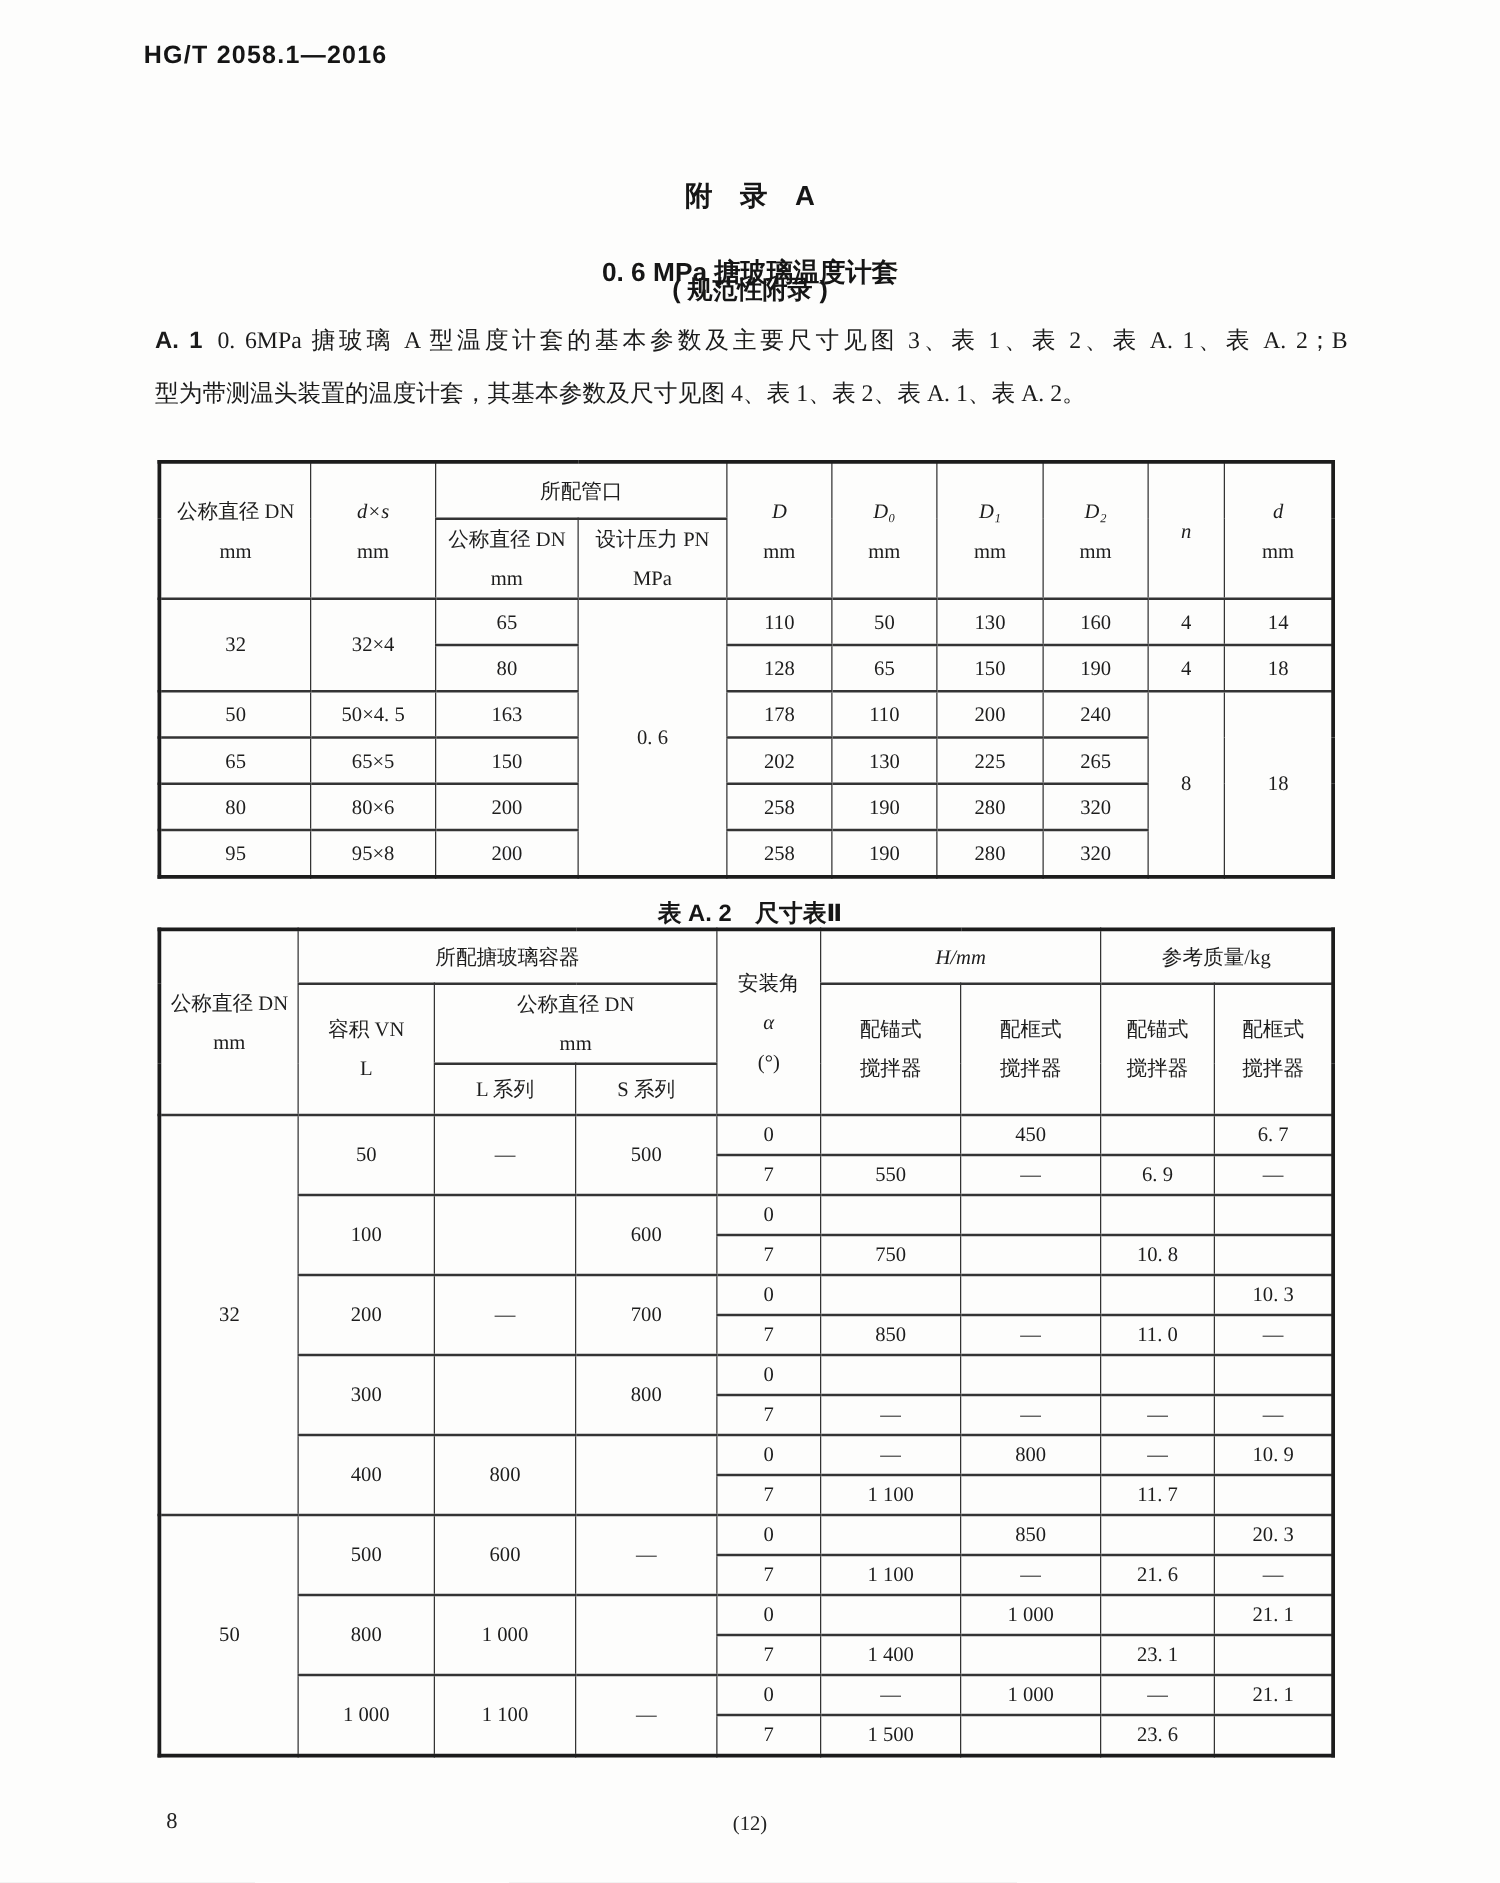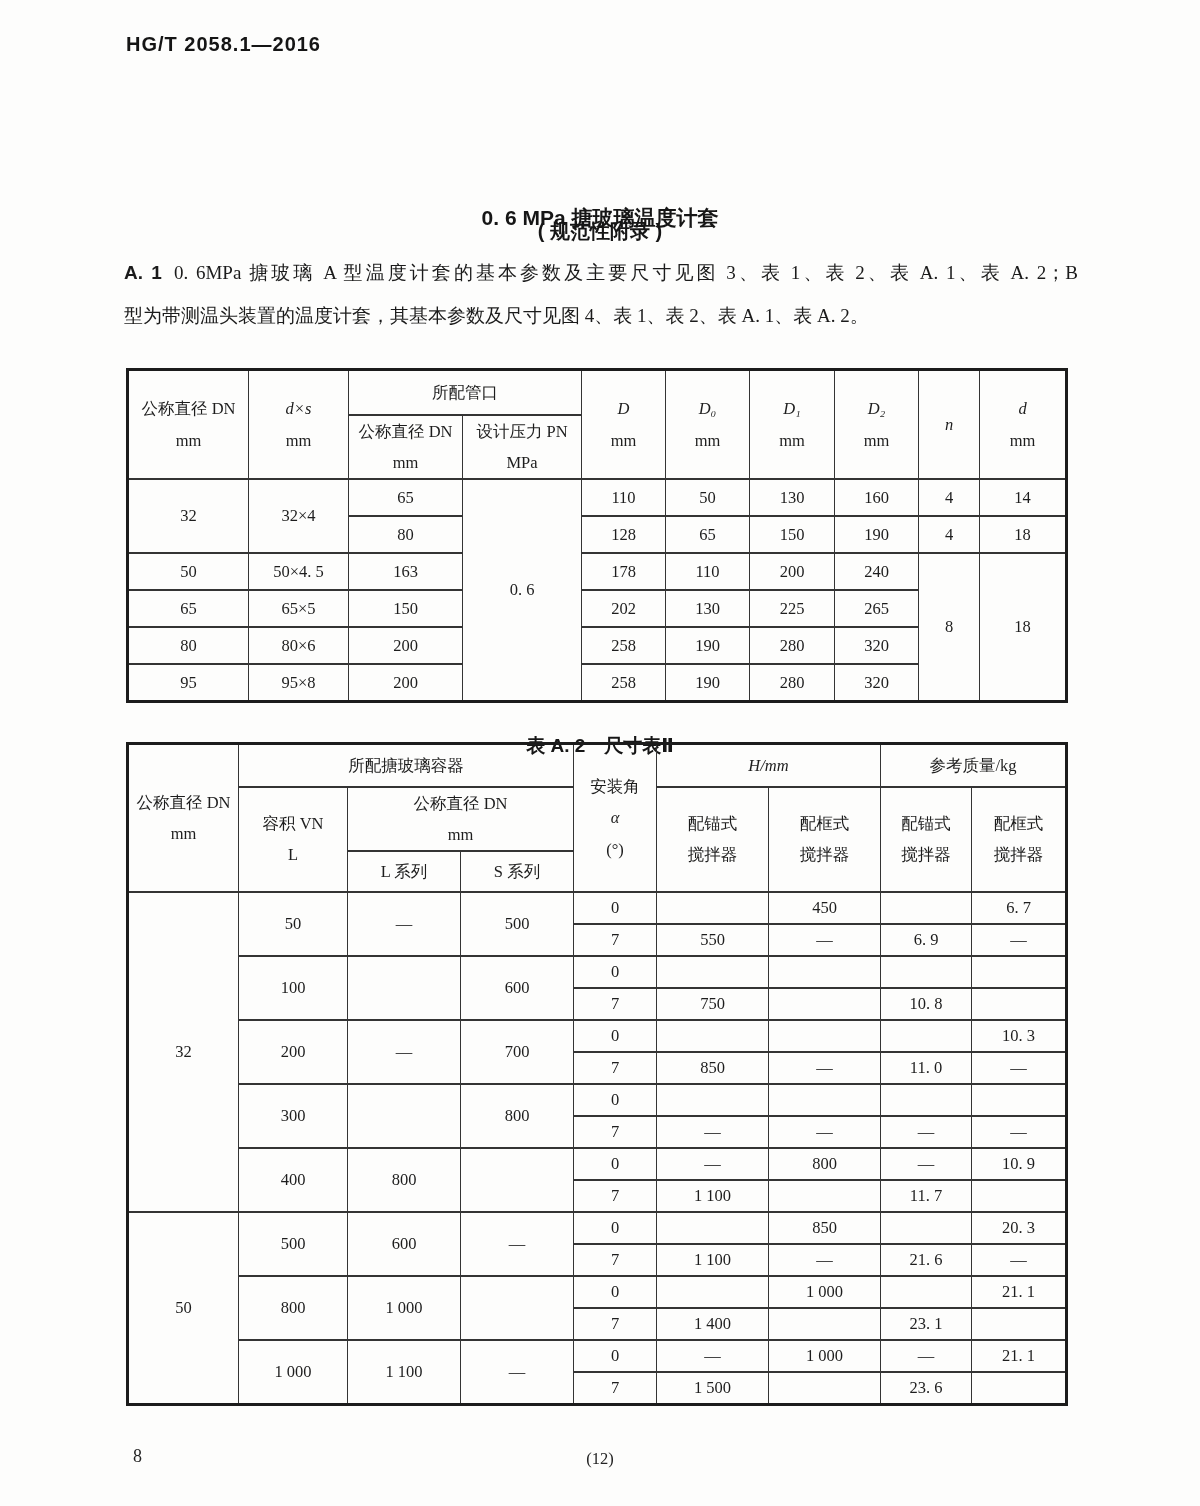--- a/index.html
+++ b/index.html
@@ -2,38 +2,38 @@
 <html><head>
 <meta charset="utf-8">
 <style>
   html,body { margin:0; padding:0; background:#e9e9e9; }
   .page {
     position:relative; width:1200px; height:1506px; margin:0 auto;
     background:#fdfdfc; overflow:hidden;
     font-family:"Liberation Serif","DejaVu Serif",serif; color:#1d1d1d;
   }
   .doc-header {
-    position:absolute; left:126px; top:33px;
+    position:absolute; left:115px; top:33px;
     font-family:"Liberation Sans","DejaVu Sans",sans-serif;
     font-weight:700; font-size:20px; letter-spacing:1px; color:#151515;
   }
   .ctr { position:absolute; left:0; width:100%; text-align:center; }
   .title1 { top:142px; font-family:"Liberation Sans","DejaVu Sans",sans-serif; font-weight:700; font-size:22px; color:#161616; }
   .title2 { top:176px; font-family:"Liberation Sans","DejaVu Sans",sans-serif; font-weight:700; font-size:20px; color:#161616;margin-top:42px; }
   .title3 { top:204px; font-family:"Liberation Sans","DejaVu Sans",sans-serif; font-weight:700; font-size:21px; color:#161616; }
   .para { position:absolute; left:124px; top:251px; width:954px; font-size:19px; color:#1b1b1b; }
   .pline { height:43px; line-height:43px; white-space:nowrap; }
   .pline.just { text-align:justify; text-align-last:justify; white-space:normal; }
   .plabel {
     font-family:"Liberation Sans","DejaVu Sans",sans-serif;
     font-weight:700; margin-right:12px;
   }
   .caption { font-family:"Liberation Sans","DejaVu Sans",sans-serif; font-weight:700; font-size:19px; color:#161616; }
   .cap1 { top:340px; }
-  .cap2 { top:733px; }
+  .cap2 { top:718px; }
   table.stdtab {
     position:absolute; left:126px; border-collapse:collapse; table-layout:fixed;
     border:3px solid #1c1c1c;
   }
   .t1 { top:368px; width:939px; }
   .t2 { top:742px; width:939px; }
   table.stdtab td {
     border:solid #343434; border-width:2px 1.4px;
     text-align:center; vertical-align:middle;
     font-size:16.5px; line-height:1.55; padding:0 3px;
@@ -45,20 +45,21 @@
   .footer-left { position:absolute; left:133px; top:1446px; font-size:18px; color:#242424; }
   .footer-center { top:1449px; font-size:16.5px; color:#242424; }
 </style>
 </head>
 <body>
 
 <div class="page">
 
   <div class="doc-header">HG/T 2058.1—2016</div>
 
+  <div class="ctr title1">附　录　A</div>
   <div class="ctr title2">( 规范性附录 )</div>
   <div class="ctr title3">0. 6 MPa 搪玻璃温度计套</div>
 
   <div class="para">
     <div class="pline just"><span class="plabel">A. 1</span><span>0. 6MPa 搪玻璃 A 型温度计套的基本参数及主要尺寸见图 3、表 1、表 2、表 A. 1、表 A. 2；B</span></div>
     <div class="pline">型为带测温头装置的温度计套，其基本参数及尺寸见图 4、表 1、表 2、表 A. 1、表 A. 2。</div>
   </div>
 
 
   <table class="stdtab t1">

